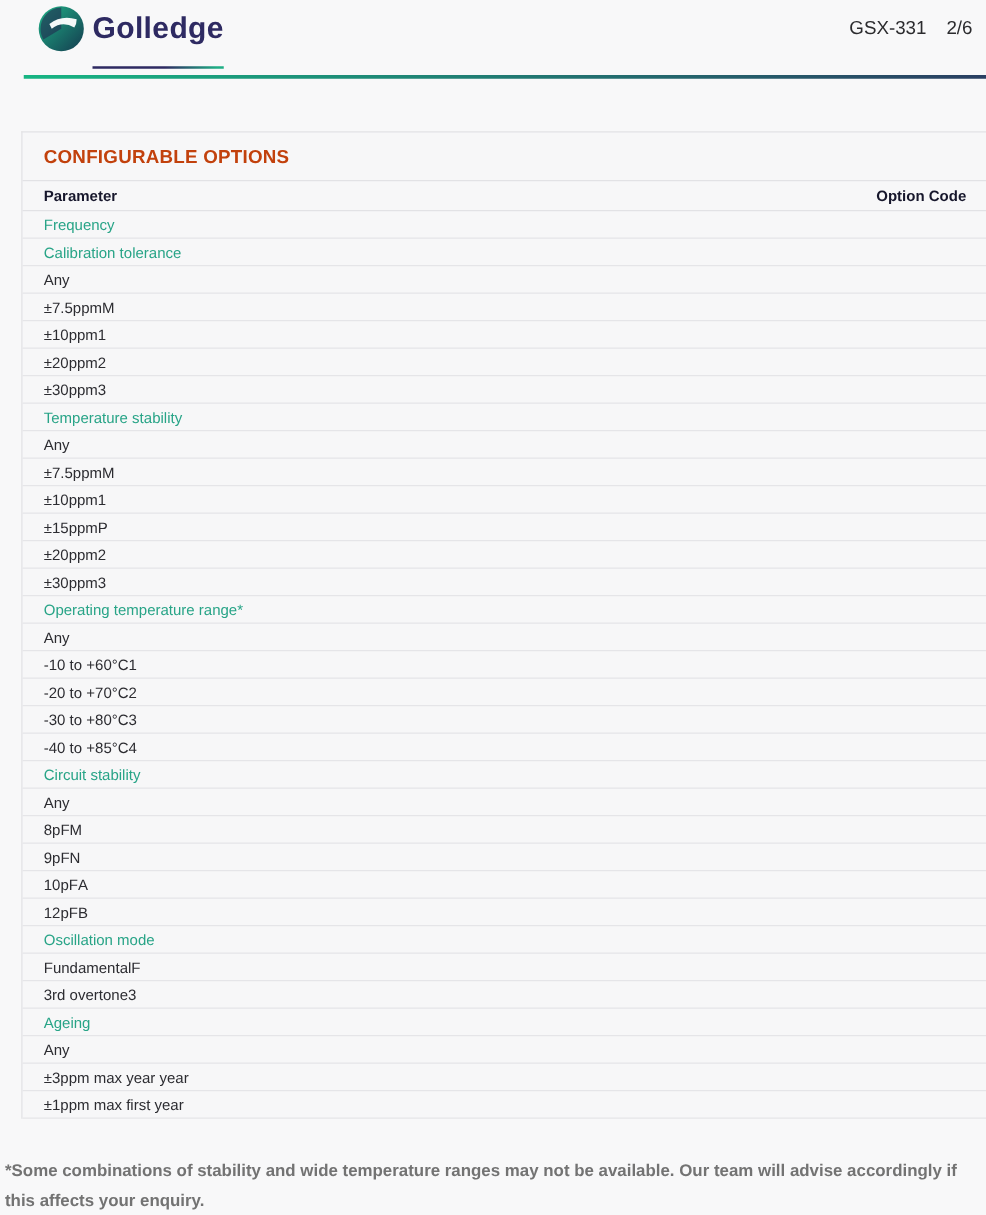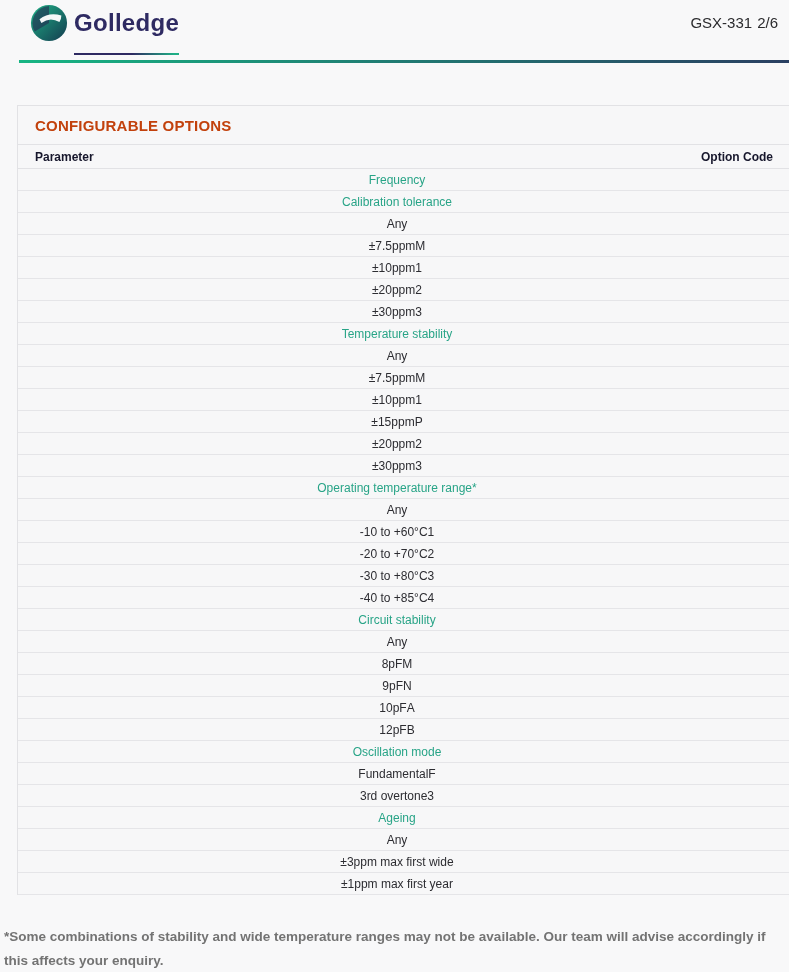--- a/index.html
+++ b/index.html
@@ -17,21 +17,21 @@
   .logo-icon { position:absolute; left:30px; top:4px; width:38px; height:38px; }
   .wordmark {
     position:absolute; left:74px; top:9px;
     font-size:24px; font-weight:700; letter-spacing:0.3px;
     color:#2e2a62; text-decoration:none;
     padding-bottom:18px;
     background:linear-gradient(90deg,#2e2a62 55%,#1fae85 95%) bottom left / 100% 2.5px no-repeat;
   }
   .doc-ref {
     position:absolute; right:11px; top:14px;
-    display:flex; gap:5px;
+    display:flex; gap:16px;
     font-size:15px; color:#2b2b2e;
   }
   .header-rule {
     position:absolute; left:19px; right:0; top:60px; height:3px;
     background:linear-gradient(90deg,#17b583,#2a3f62);
   }
 
   
   .options-table {
     position:absolute; top:105px; left:17px; right:0;
@@ -45,21 +45,21 @@
     border-bottom:1px solid #e2e2e5;
   }
   .cols-header {
     display:flex; justify-content:space-between; align-items:center;
     height:24px;
     padding:0 16px 0 17px;
     border-bottom:1px solid #e2e2e5;
     font-size:12px; font-weight:700; color:#17172c;
   }
   .row {
-    display:flex; justify-content:center; align-items:center;
+    display:flex; justify-content:flex-start; align-items:center;
     height:22px;
     padding-left:17px;
     border-bottom:1px solid #e5e5e8;
     font-size:12px; color:#2c2c31;
   }
   .row .code { padding-right:30px; }
   .row.category .param { color:#28a487; }
 
   
   .footnote {
@@ -222,21 +222,21 @@
       </div>
         <div class="row category">
         <span class="param">Ageing</span>
         <span class="code"></span>
       </div>
         <div class="row">
         <span class="param">Any</span>
         <span class="code"></span>
       </div>
         <div class="row">
-        <span class="param">±3ppm max first wide</span>
+        <span class="param">±3ppm max year year</span>
         <span class="code"></span>
       </div>
         <div class="row">
         <span class="param">±1ppm max first year</span>
         <span class="code"></span>
       </div>
       </div>
   </div>
 
   <div class="footnote">*Some combinations of stability and wide temperature ranges may not be available. Our team will advise accordingly if this affects your enquiry.</div>

